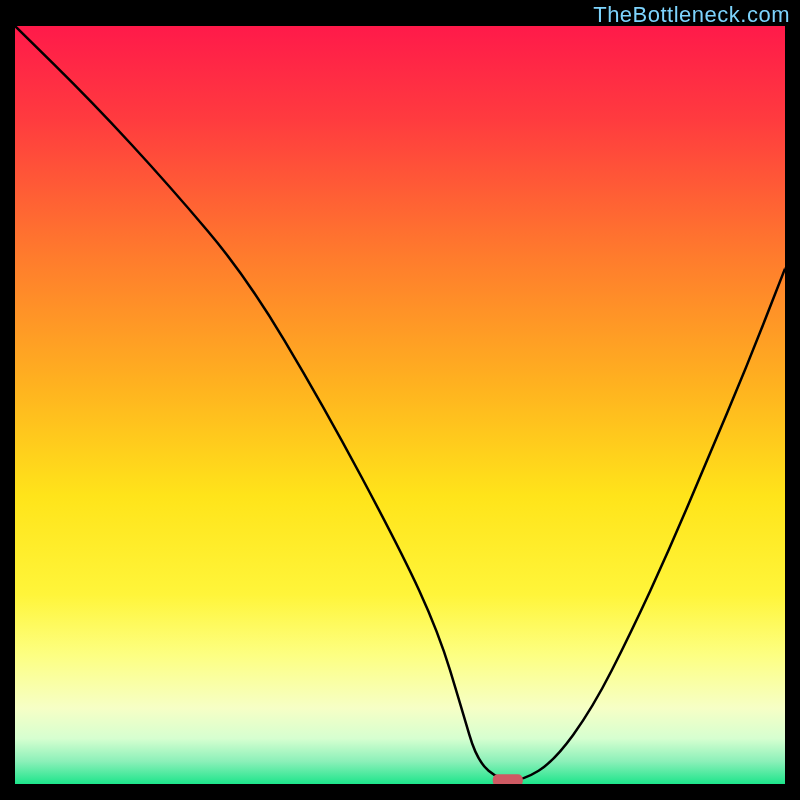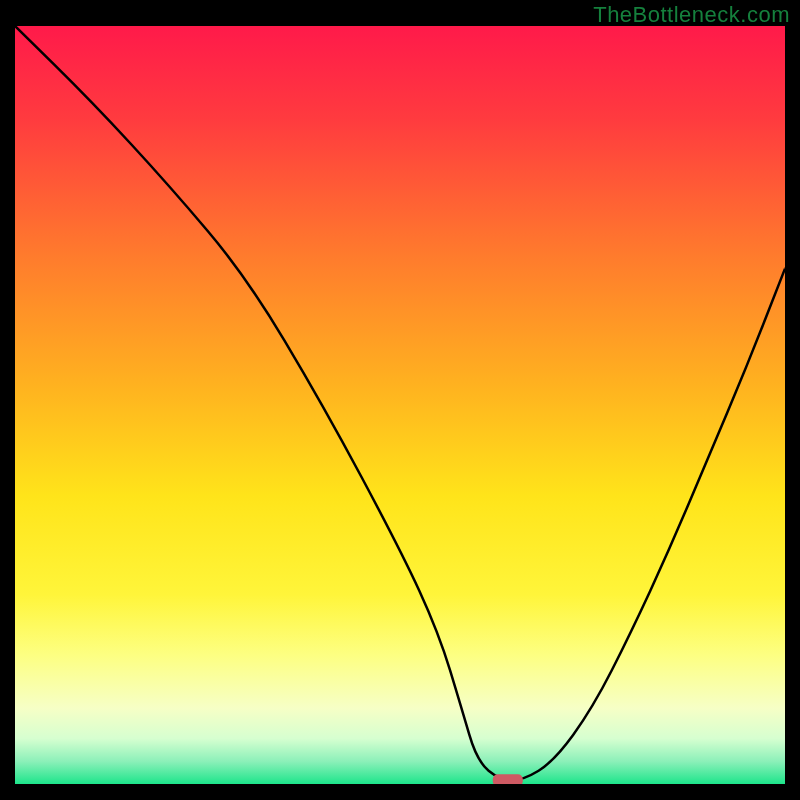--- a/index.html
+++ b/index.html
@@ -14,21 +14,21 @@
   .frame {
     position: relative;
     width: 800px;
     height: 800px;
     background: #000;
   }
   .watermark {
     position: absolute;
     top: 2px;
     right: 10px;
-    color: #15803d;
+    color: #7dd3fc;
     font-size: 22px;
     font-weight: 500;
     letter-spacing: 0.5px;
     z-index: 10;
   }
   .plot-holder {
     position: absolute;
     left: 15px;
     top: 26px;
     width: 770px;

